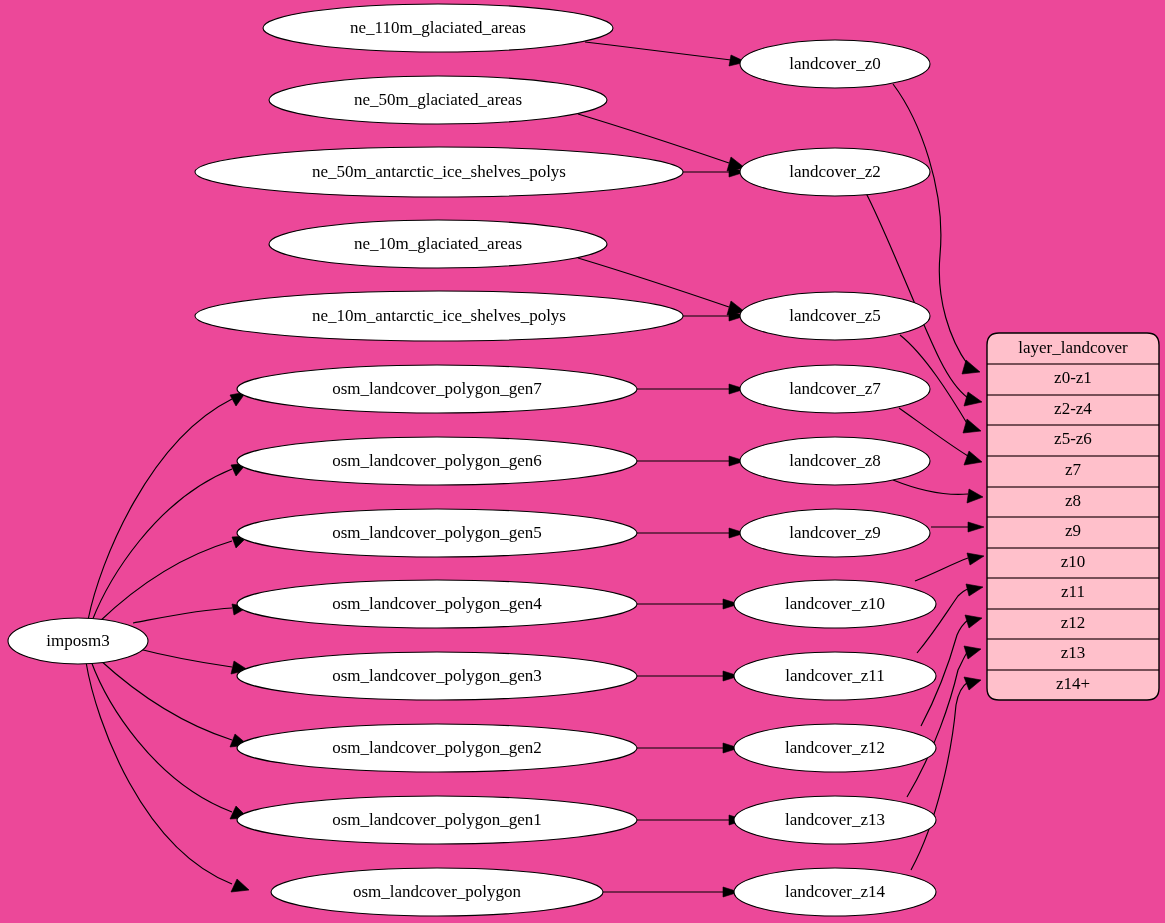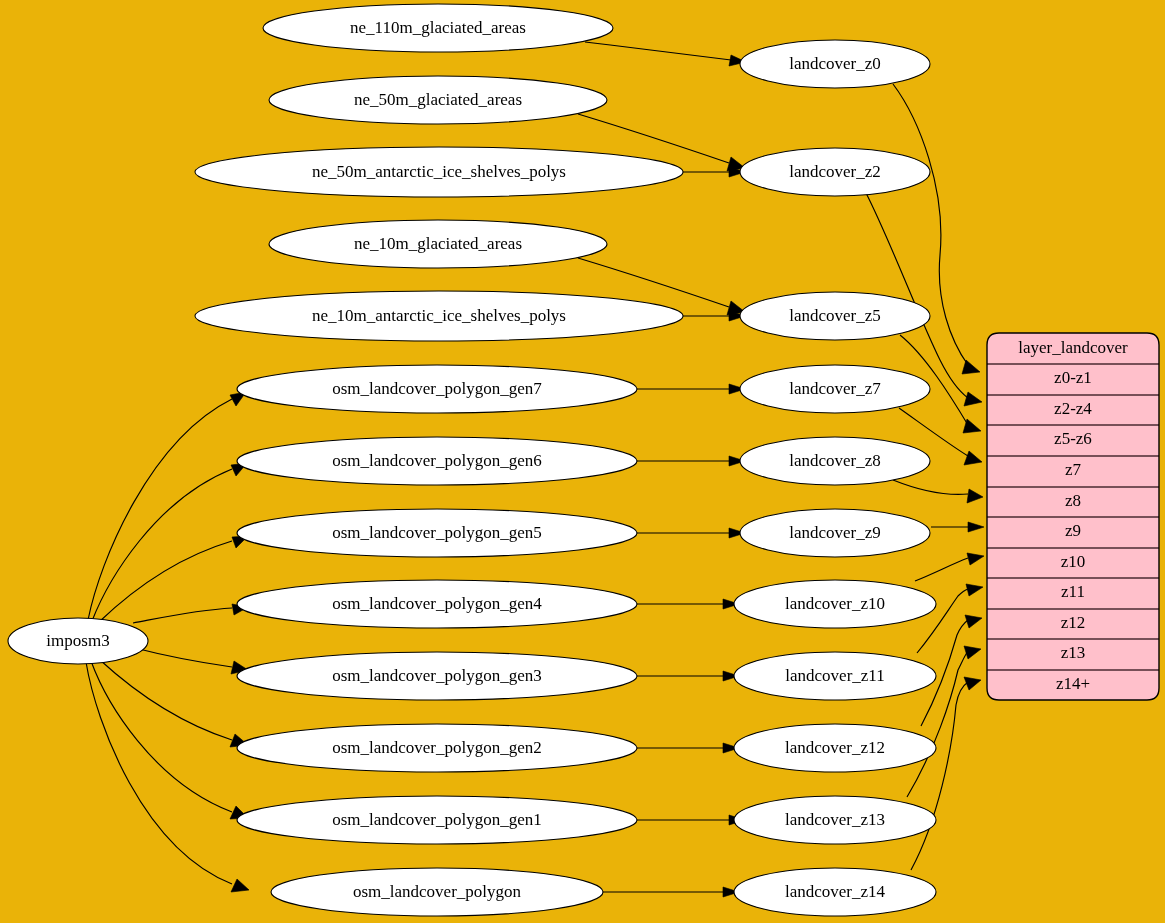--- a/index.html
+++ b/index.html
@@ -4,21 +4,21 @@
 <style>
   html, body {
     margin: 0;
     padding: 0;
     background: #ffffff;
   }
   #canvas {
     position: relative;
     width: 1165px;
     height: 923px;
-    background: #eab308;
+    background: #ec4899;
     font-family: "Liberation Serif", "DejaVu Serif", serif;
   }
   svg#graph {
     position: absolute;
     top: 0; left: 0;
     width: 1165px;
     height: 923px;
   }
   .node-ellipse {
     fill: #ffffff;

